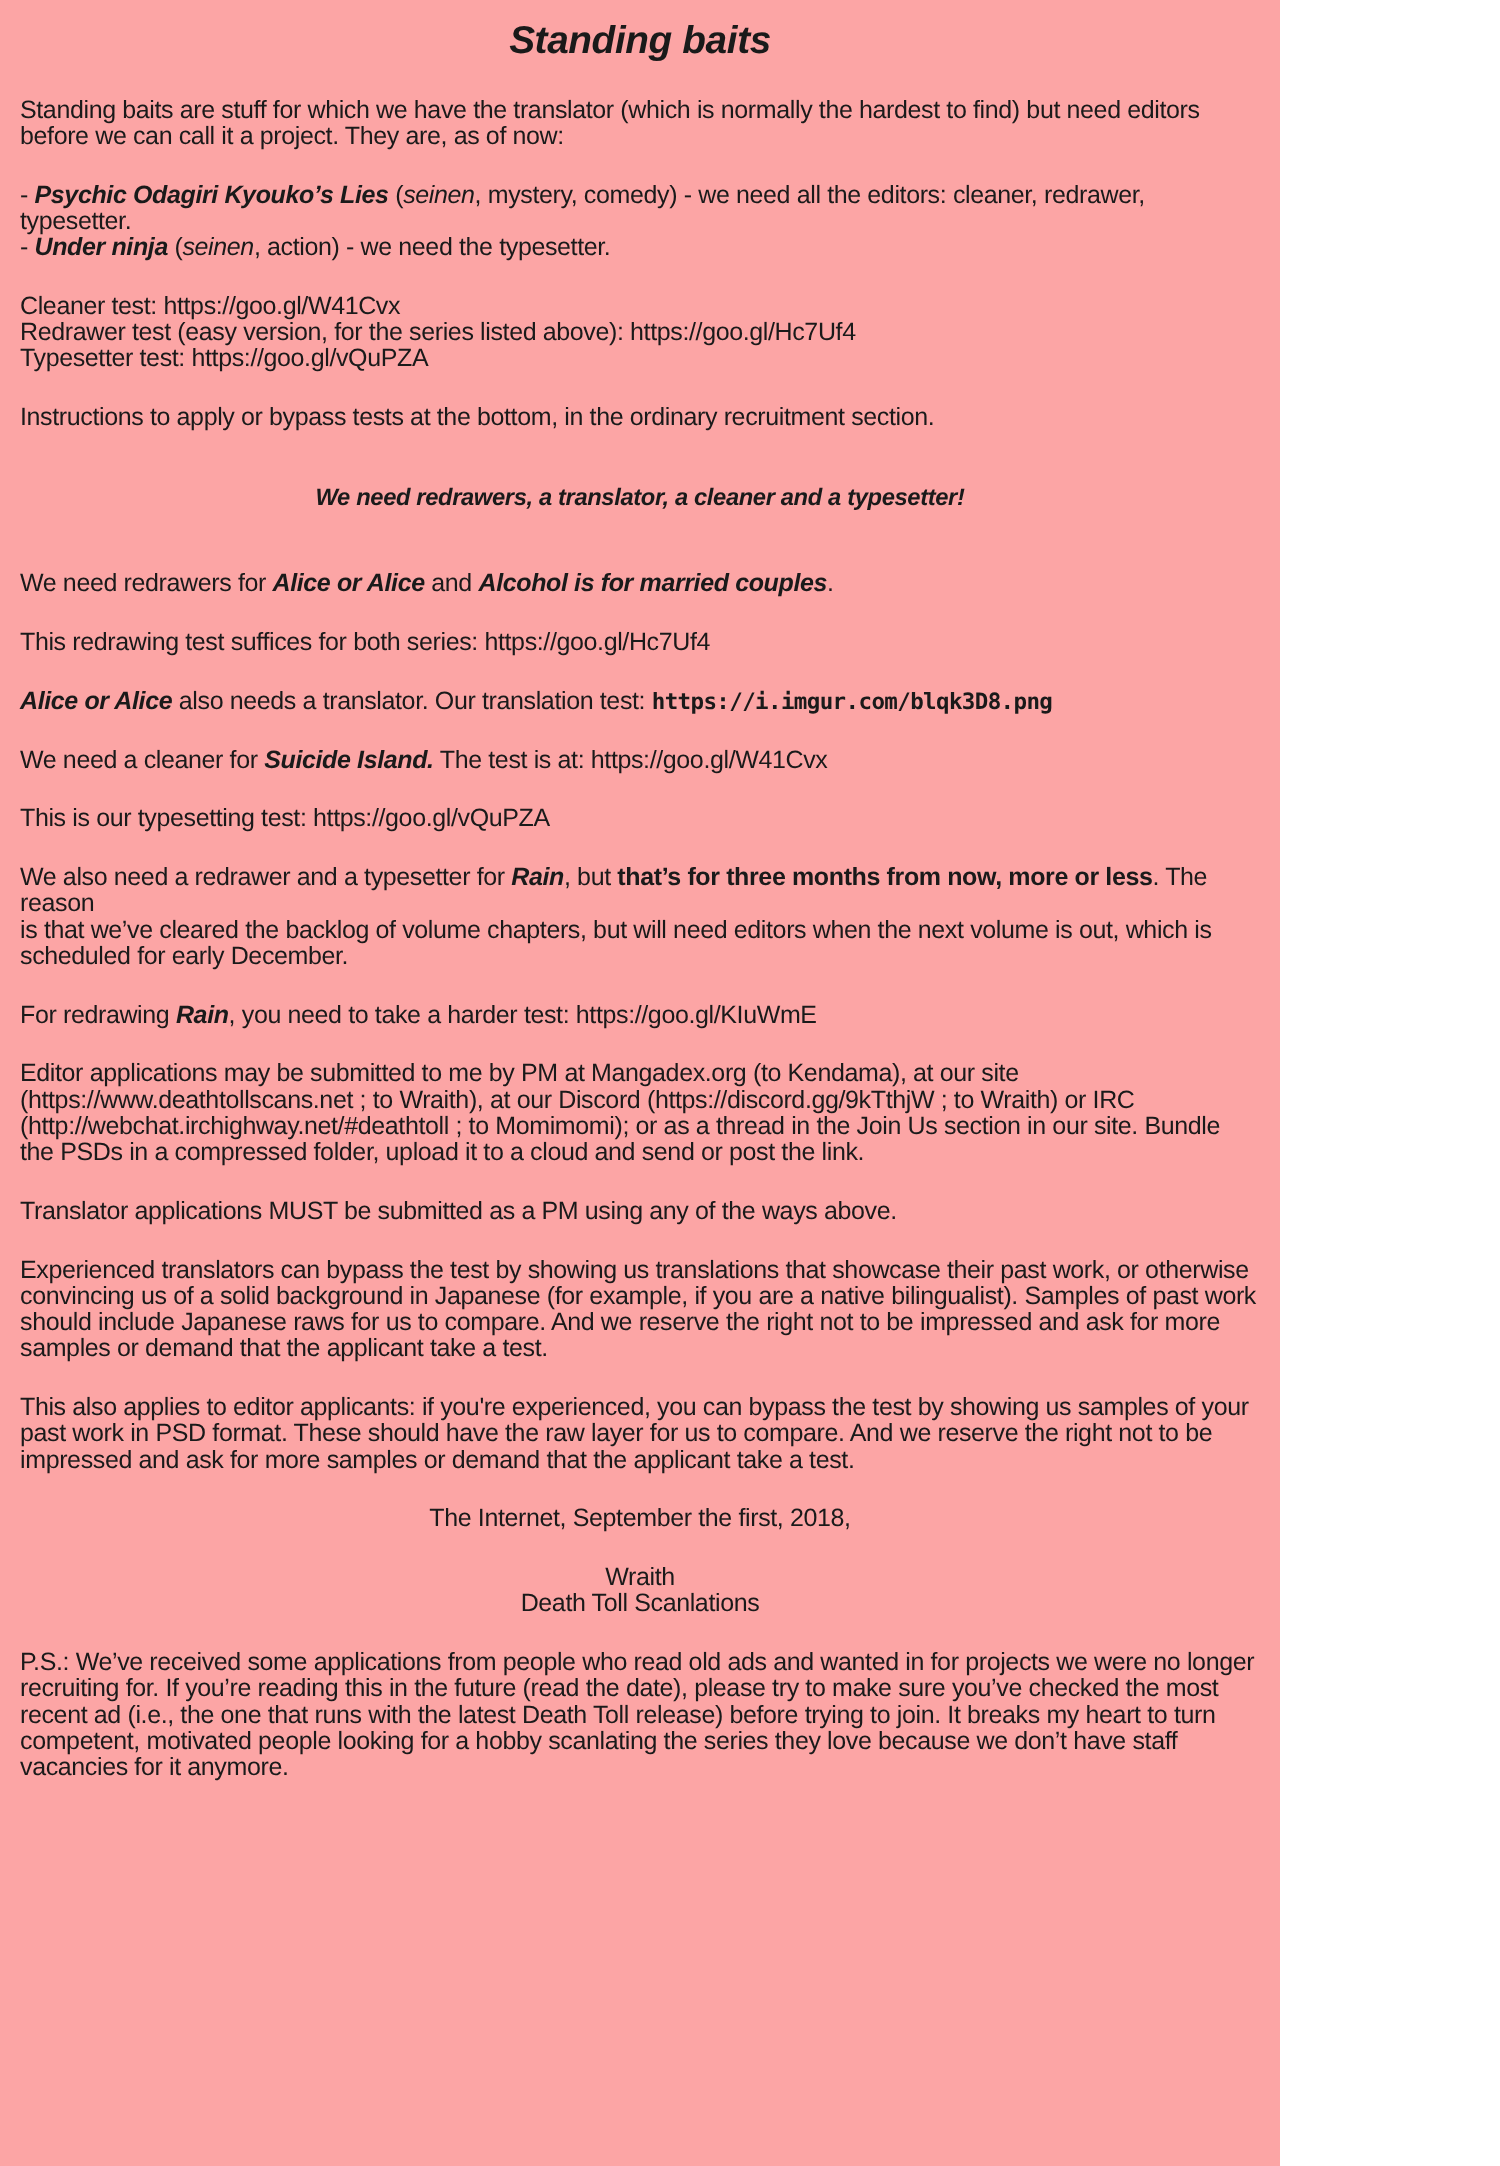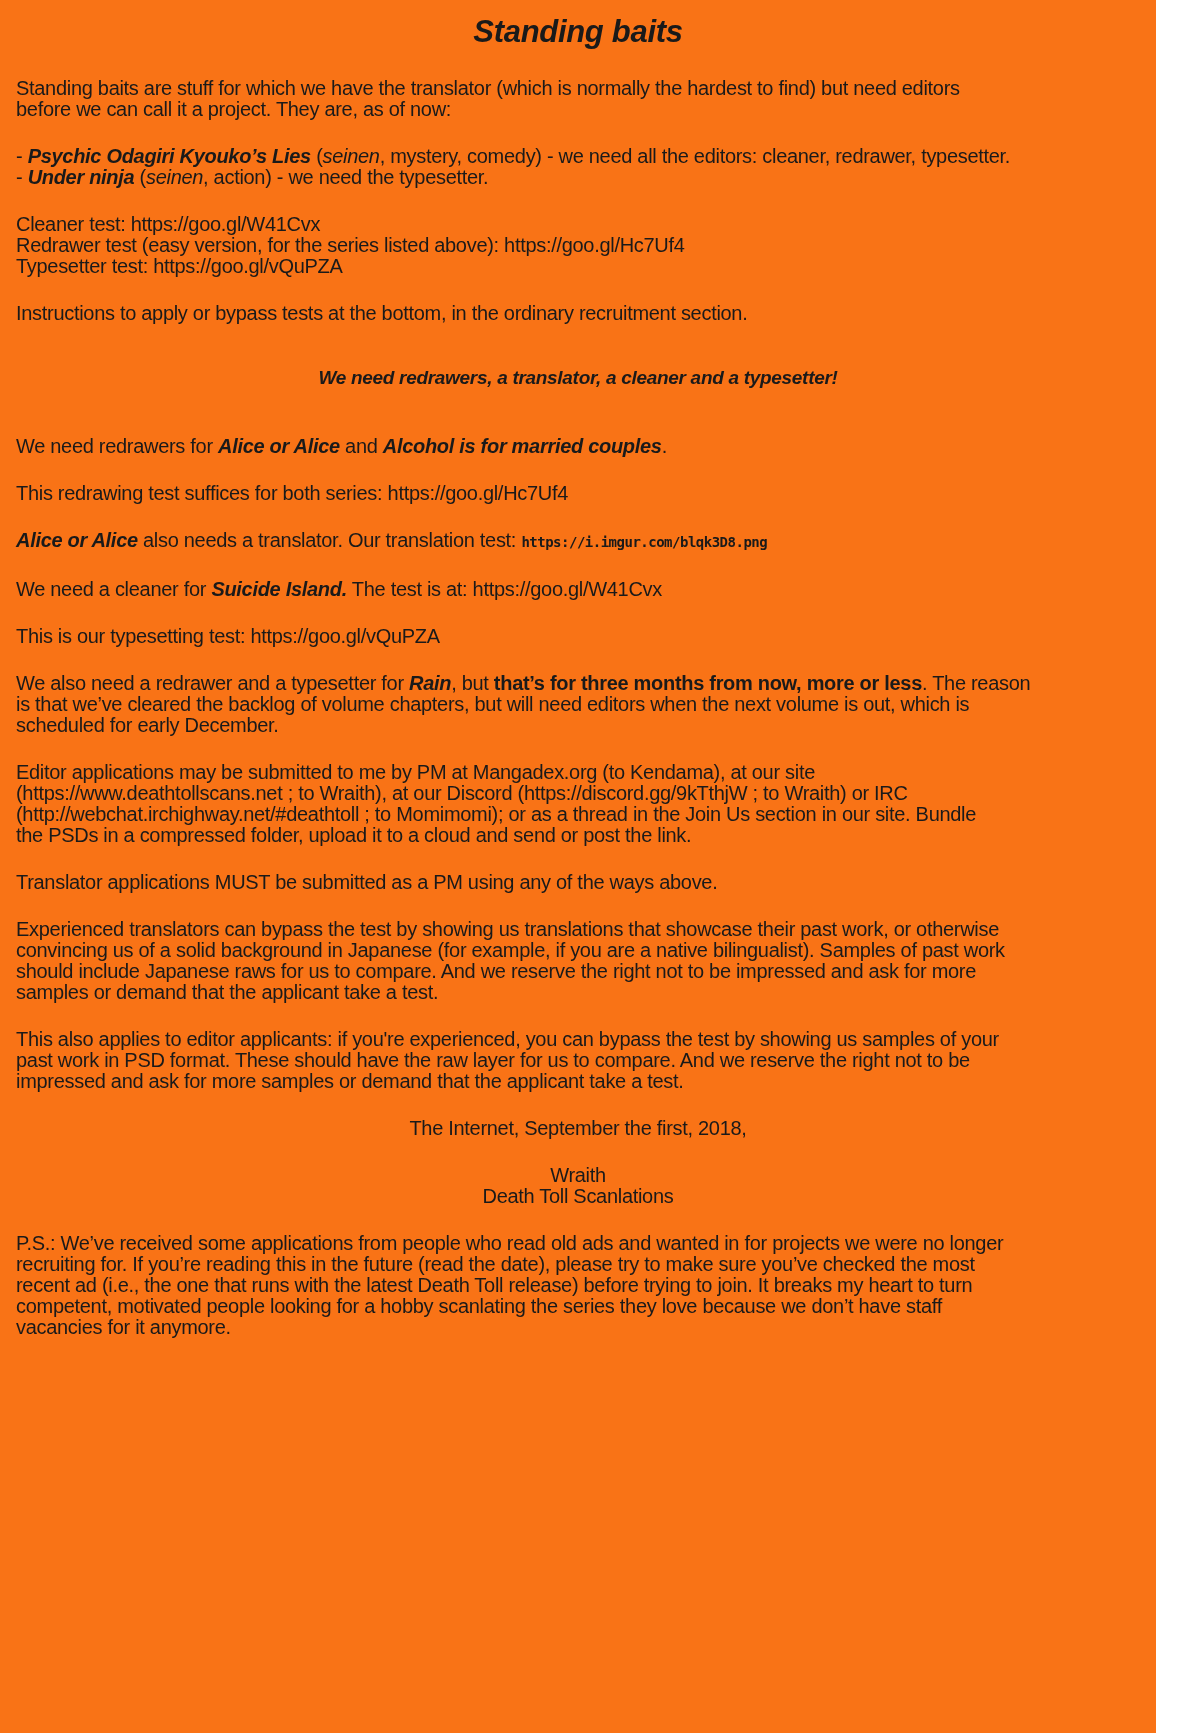--- a/index.html
+++ b/index.html
@@ -1,21 +1,21 @@
 <!DOCTYPE html>
 <html><head>
 <meta charset="utf-8">
 <style>
   html,body{margin:0;padding:0;background:#ffffff;}
   .page{
-    width:1156px;
+    width:1024px;
     min-height:1733px;
     box-sizing:border-box;
     padding:8px 16px 24px 16px;
-    background:#f97316;
+    background:#fca5a5;
     color:#1a1a1a;
     font-family:"Liberation Sans","DejaVu Sans",sans-serif;
   }
   .blk{
     font-size:20px;
     line-height:21px;
     letter-spacing:-0.3px;
     white-space:pre-wrap;
     margin:26px 0;
   }
@@ -38,21 +38,21 @@
     margin:34px 0 38px 0;
     white-space:pre-wrap;
     letter-spacing:-0.3px;
   }
   .al-right{text-align:center;}
   .seg-b{font-weight:bold;}
   .seg-i{font-style:italic;}
   .seg-m{
     font-family:"DejaVu Sans Mono","Liberation Mono",monospace;
     font-weight:bold;
-    font-size:14px;
+    font-size:18px;
     letter-spacing:-0.5px;
     text-align:center;
   }
 </style>
 </head>
 <body>
 
 <div class="page">
   <div id="doc">
       <div class="h1"><span class="">Standing baits</span></div>
@@ -66,20 +66,21 @@
       <div class="blk"><span class="">Instructions to apply or bypass tests at the bottom, in the ordinary recruitment section.</span></div>
       <div class="h2"><span class="">We need redrawers, a translator, a cleaner and a typesetter!</span></div>
       <div class="blk"><span class="">We need redrawers for </span><span class="seg-b seg-i ">Alice or Alice</span><span class=""> and </span><span class="seg-b seg-i ">Alcohol is for married couples</span><span class="">.</span></div>
       <div class="blk"><span class="">This redrawing test suffices for both series: https://goo.gl/Hc7Uf4</span></div>
       <div class="blk"><span class="seg-b seg-i ">Alice or Alice</span><span class=""> also needs a translator. Our translation test: </span><span class="seg-m ">https://i.imgur.com/blqk3D8.png</span></div>
       <div class="blk"><span class="">We need a cleaner for </span><span class="seg-b seg-i ">Suicide Island.</span><span class=""> The test is at: https://goo.gl/W41Cvx</span></div>
       <div class="blk"><span class="">This is our typesetting test: https://goo.gl/vQuPZA</span></div>
       <div class="blk"><span class="">We also need a redrawer and a typesetter for </span><span class="seg-b seg-i ">Rain</span><span class="">, but </span><span class="seg-b ">that’s for three months from now, more or less</span><span class="">. The reason
 is that we’ve cleared the backlog of volume chapters, but will need editors when the next volume is out, which is
 scheduled for early December.</span></div>
+      <div class="blk"><span class="">For redrawing </span><span class="seg-b seg-i ">Rain</span><span class="">, you need to take a harder test: https://goo.gl/KIuWmE</span></div>
       <div class="blk"><span class="">Editor applications may be submitted to me by PM at Mangadex.org (to Kendama), at our site
 (https://www.deathtollscans.net ; to Wraith), at our Discord (https://discord.gg/9kTthjW ; to Wraith) or IRC
 (http://webchat.irchighway.net/#deathtoll ; to Momimomi); or as a thread in the Join Us section in our site. Bundle
 the PSDs in a compressed folder, upload it to a cloud and send or post the link.</span></div>
       <div class="blk"><span class="">Translator applications MUST be submitted as a PM using any of the ways above.</span></div>
       <div class="blk"><span class="">Experienced translators can bypass the test by showing us translations that showcase their past work, or otherwise
 convincing us of a solid background in Japanese (for example, if you are a native bilingualist). Samples of past work
 should include Japanese raws for us to compare. And we reserve the right not to be impressed and ask for more
 samples or demand that the applicant take a test.</span></div>
       <div class="blk"><span class="">This also applies to editor applicants: if you're experienced, you can bypass the test by showing us samples of your

